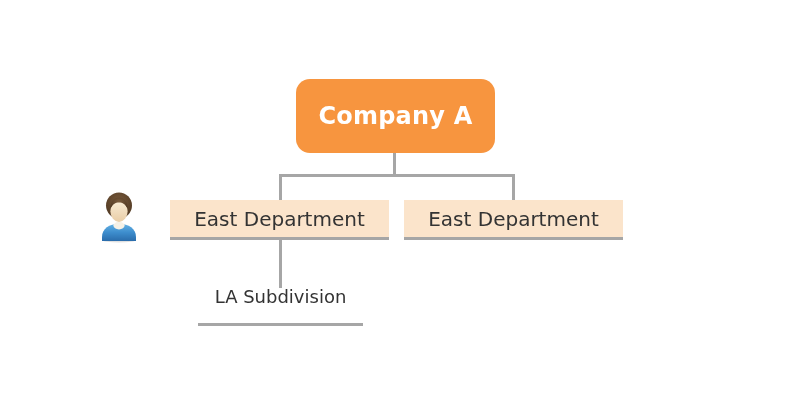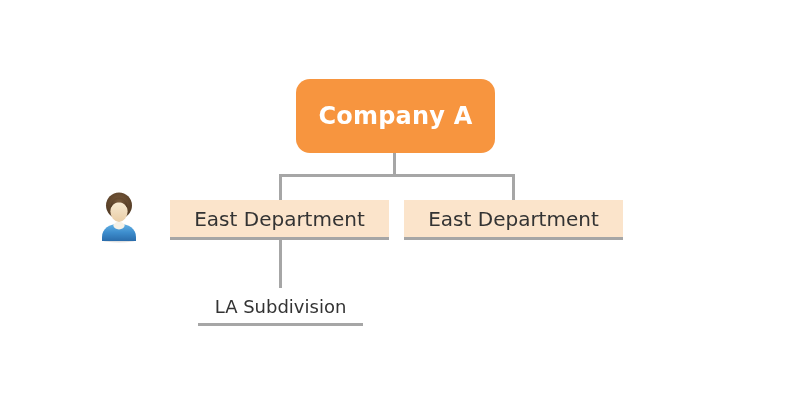--- a/index.html
+++ b/index.html
@@ -47,21 +47,21 @@
     font-size: 20px;
   }
   .node-dept.west { left: 170px; }
   .node-dept.east { left: 404px; }
   .node-sub {
     left: 198px; top: 286px;
     width: 165px; height: 40px;
     border-bottom: 3px solid var(--underline, #a6a6a6);
     color: var(--node-text, #333333);
     font-size: 18px;
-    align-items: flex-end;
+    align-items: flex-start;
     padding-bottom: 6px;
   }
   
   .c-root-stub   { left: 393px; top: 152px; width: 3px;  height: 24px; }
   .c-horizontal  { left: 279px; top: 174px; width: 236px; height: 3px; }
   .c-down-west   { left: 279px; top: 174px; width: 3px;  height: 28px; }
   .c-down-east   { left: 512px; top: 174px; width: 3px;  height: 28px; }
   .c-west-to-sub { left: 279px; top: 239px; width: 3px;  height: 49px; }
   .member-icon {
     position: absolute;

